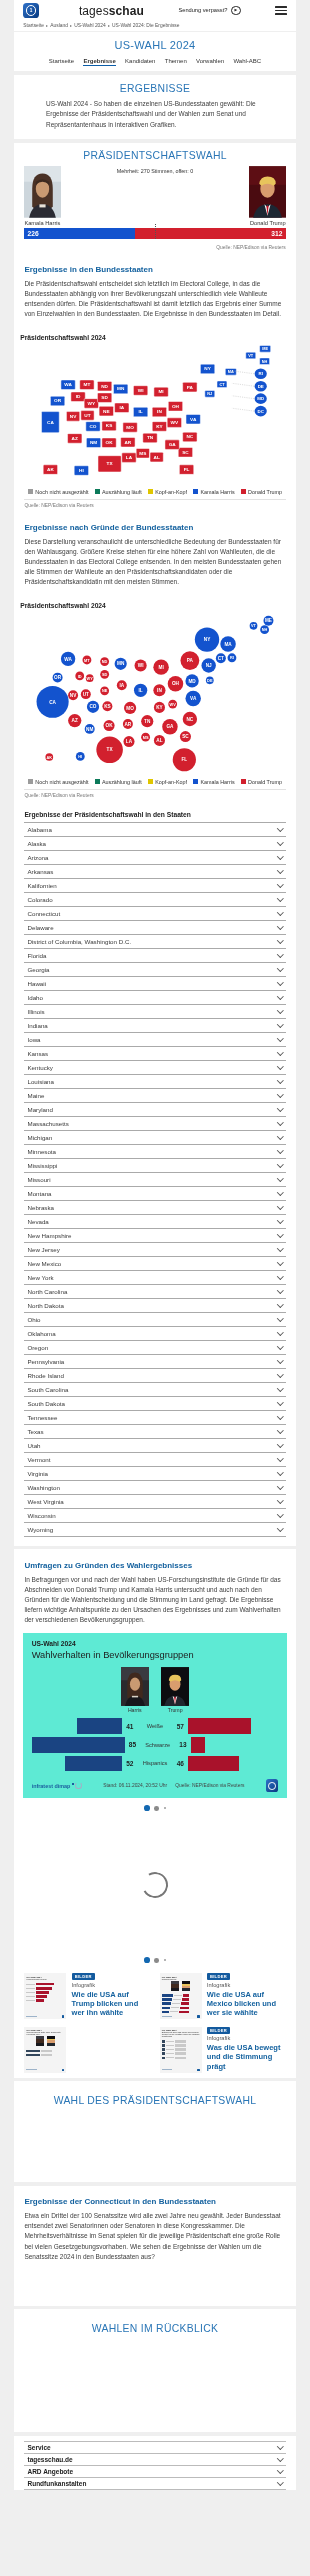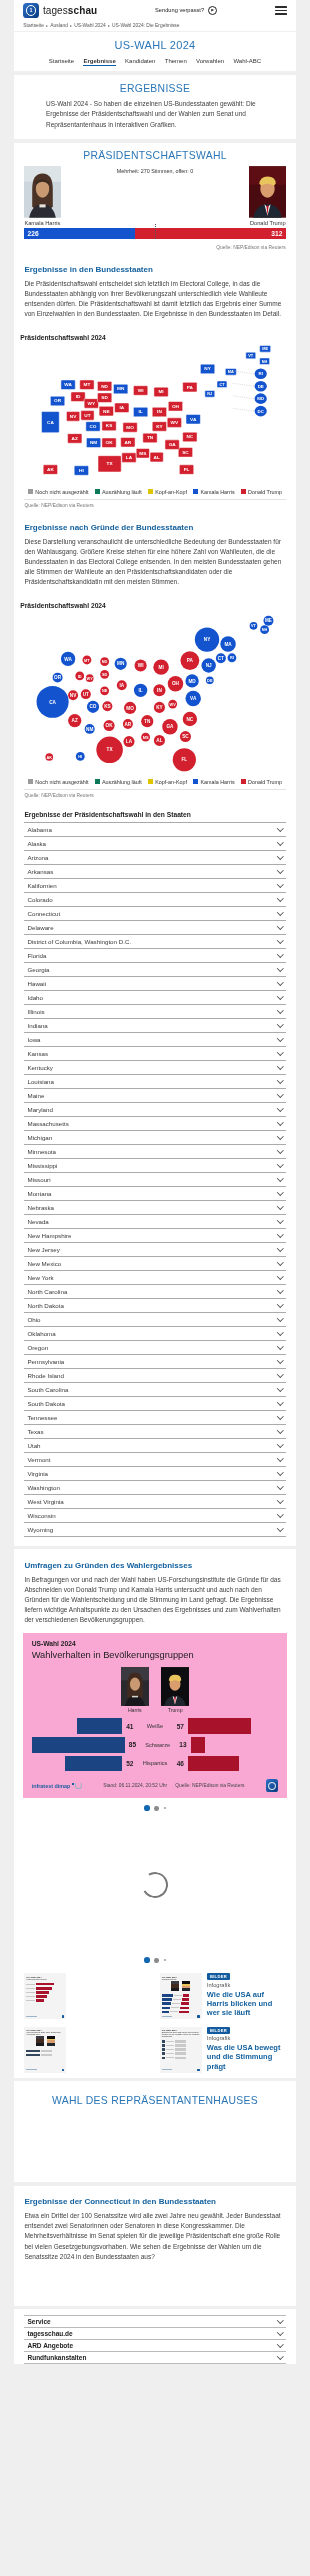--- a/index.html
+++ b/index.html
@@ -3,21 +3,21 @@
 <meta charset="utf-8">
 <style>
   html,body{margin:0;padding:0;background:#efefef;font-family:"Liberation Sans","DejaVu Sans",sans-serif;color:#3d3d3d;}
   .page{width:282px;margin:0 auto;}
   .card{background:#fff;margin-bottom:3.6px;}
   
   .hdr{background:#fff;margin-bottom:1px;}
   .hdr-top{display:flex;align-items:center;height:21px;padding:0 9.3px;}
   .ts-logo{width:15.5px;height:15.5px;border-radius:3.6px;background:linear-gradient(135deg,#2f72c9,#083a80);display:flex;align-items:center;justify-content:center;margin-right:4.1px;}
   .ts-globe{width:8.3px;height:8.3px;border:1.3px solid #fff;border-radius:50%;color:#fff;font-size:4.7px;font-weight:bold;display:flex;align-items:center;justify-content:center;}
-  .ts-word{font-size:10px;color:#1d1d1d;letter-spacing:0.1px;}
+  .ts-word{font-size:12px;color:#1d1d1d;letter-spacing:0.1px;margin-left:36px;}
   .ts-word b{font-weight:bold;}
   .hdr-mid{flex:1;display:flex;align-items:center;justify-content:center;gap:3.6px;font-size:5.7px;color:#222;}
   .play-ic{width:7.8px;height:7.8px;border:0.8px solid #222;border-radius:50%;display:flex;align-items:center;justify-content:center;font-size:3.6px;color:#222;}
   .burger{width:11.4px;display:flex;flex-direction:column;gap:2.1px;cursor:pointer;}
   .burger span{display:block;height:1.3px;background:#2b2b2b;border-radius:0.5px;}
   .crumbs{padding:1.6px 9.3px 3.6px;font-size:4.9px;color:#555;}
   .crumbs .sep{margin:0 2.1px;color:#777;font-size:4.1px;}
   .crumbs .crumb{cursor:pointer;}
   
   .title-sec{padding:6.7px 10.4px 5.2px;text-align:center;}
@@ -51,21 +51,21 @@
   .legend{display:flex;justify-content:center;flex-wrap:wrap;gap:2.1px 6.2px;font-size:5.4px;color:#333;margin-top:4.1px;}
   .legend .li{display:flex;align-items:center;gap:2.1px;}
   .legend .sw{width:5.2px;height:5.2px;display:inline-block;}
   
   .acc-head{font-size:6.7px;font-weight:bold;color:#222;margin:13.5px 0 3.1px;}
   .acc{border-bottom:0.5px solid #aaa;}
   .acc-row{display:flex;align-items:center;justify-content:space-between;height:13px;border-top:0.5px solid #aaa;padding:0 3.1px;cursor:pointer;font-size:6.2px;color:#3a3a3a;}
   .chev{width:3.6px;height:3.6px;border-right:0.8px solid #555;border-bottom:0.8px solid #555;transform:rotate(45deg);margin-top:-2.1px;}
   
   .survey{padding:11.4px 10.4px 5.2px;}
-  .chart-card{background:#f9a8d4;margin:7.3px -1px 0;padding:7.3px 8.3px 6.2px;}
+  .chart-card{background:#5eead4;margin:7.3px -1px 0;padding:7.3px 8.3px 6.2px;}
   .cc-kicker{font-size:6.7px;font-weight:bold;color:#1d1d1d;}
   .cc-title{font-size:9.3px;color:#1d1d1d;margin-top:3.1px;}
   .cc-photos{display:flex;justify-content:center;gap:12.4px;margin-top:7.3px;}
   .cc-photos .col{text-align:center;font-size:5.2px;color:#333;}
   .cc-portrait{width:28px;height:39px;display:block;margin:0 auto 1px;}
   .demo-rows{margin-top:5.2px;}
   .demo-row{display:flex;align-items:center;height:15.5px;margin-bottom:3.1px;}
   .dz{flex:1;display:flex;height:100%;}
   .dz.l{justify-content:flex-end;}
   .dz .b{height:100%;}
@@ -802,20 +802,25 @@
               <div class="r">
                 <span class="lab"></span>
                 <span class="bar" style="width: 8.3px; background: rgb(169, 18, 43);"></span>
               </div>
             </div>
             <div class="tfoot">
               <span class="a"></span>
               <span class="b"></span>
             </div>
           </div>
+          <div class="tcol">
+            <span class="badge">BILDER</span>
+            <span class="tkick">Infografik</span>
+            <span class="ttitle">Wie die USA auf Trump blicken und wer ihn wählte</span>
+          </div>
         </div>
         <div class="teaser">
           <div class="thumb">
             <div class="tk">US-Wahl 2024</div>
             <div class="tt">Profilvergleich</div>
             <div class="mini-ph">
               <div class="p" style="background: linear-gradient(rgb(58, 58, 64) 30%, rgb(64, 41, 30) 30%, rgb(64, 41, 30) 70%, rgb(23, 23, 28) 70%);"></div>
               <div class="p" style="background: linear-gradient(rgb(13, 13, 16) 30%, rgb(232, 196, 92) 30%, rgb(232, 196, 92) 45%, rgb(217, 157, 110) 45%, rgb(217, 157, 110) 70%, rgb(32, 38, 46) 70%);"></div>
             </div>
             <div class="mini-bars">
@@ -846,21 +851,21 @@
               </div>
             </div>
             <div class="tfoot">
               <span class="a"></span>
               <span class="b"></span>
             </div>
           </div>
           <div class="tcol">
             <span class="badge">BILDER</span>
             <span class="tkick">Infografik</span>
-            <span class="ttitle">Wie die USA auf Harris blicken und wer sie läuft</span>
+            <span class="ttitle">Wie die USA auf Mexico blicken und wer sie wählte</span>
           </div>
         </div>
         <div class="teaser">
           <div class="thumb">
             <div class="tk">US-Wahl 2024</div>
             <div class="tt">Überwiegend gute oder schlechte Meinung von...</div>
             <div class="mini-ph">
               <div class="p" style="background: linear-gradient(rgb(58, 58, 64) 30%, rgb(64, 41, 30) 30%, rgb(64, 41, 30) 70%, rgb(23, 23, 28) 70%);"></div>
               <div class="p" style="background: linear-gradient(rgb(13, 13, 16) 30%, rgb(232, 196, 92) 30%, rgb(232, 196, 92) 45%, rgb(217, 157, 110) 45%, rgb(217, 157, 110) 70%, rgb(32, 38, 46) 70%);"></div>
             </div>
@@ -919,29 +924,32 @@
           <div class="tcol">
             <span class="badge">BILDER</span>
             <span class="tkick">Infografik</span>
             <span class="ttitle">Was die USA bewegt und die Stimmung prägt</span>
           </div>
         </div>
       </div>
   </div>
 
   <div class="card band" style="min-height:82px">
-    <h2 class="big-blue">WAHL DES REPRÄSENTANTENHAUSES</h2>
+    <h2 class="big-blue">WAHL DES PRÄSIDENTSCHAFTSWAHL</h2>
   </div>
 
 
   <div class="card senate-res" style="min-height:120px;box-sizing:border-box">
     <h3 class="subhead" style="margin-top:0">Ergebnisse der Connecticut in den Bundesstaaten</h3>
     <p class="body-txt">Etwa ein Drittel der 100 Senatssitze wird alle zwei Jahre neu gewählt. Jeder Bundesstaat entsendet zwei Senatorinnen oder Senatoren in diese Kongresskammer. Die Mehrheitsverhältnisse im Senat spielen für die jeweilige Präsidentschaft eine große Rolle bei vielen Gesetzgebungsvorhaben. Wie sehen die Ergebnisse der Wahlen um die Senatssitze 2024 in den Bundesstaaten aus?</p>
   </div>
 
+  <div class="card band" style="min-height:104px">
+    <h2 class="big-blue">WAHLEN IM RÜCKBLICK</h2>
+  </div>
 
   <div class="card footer" style="margin-bottom:0">
     <div class="f-acc" id="footer-acc">
         <div class="acc-row">
           <span>Service</span>
           <span class="chev"></span>
         </div>
         <div class="acc-row">
           <span>tagesschau.de</span>
           <span class="chev"></span>

